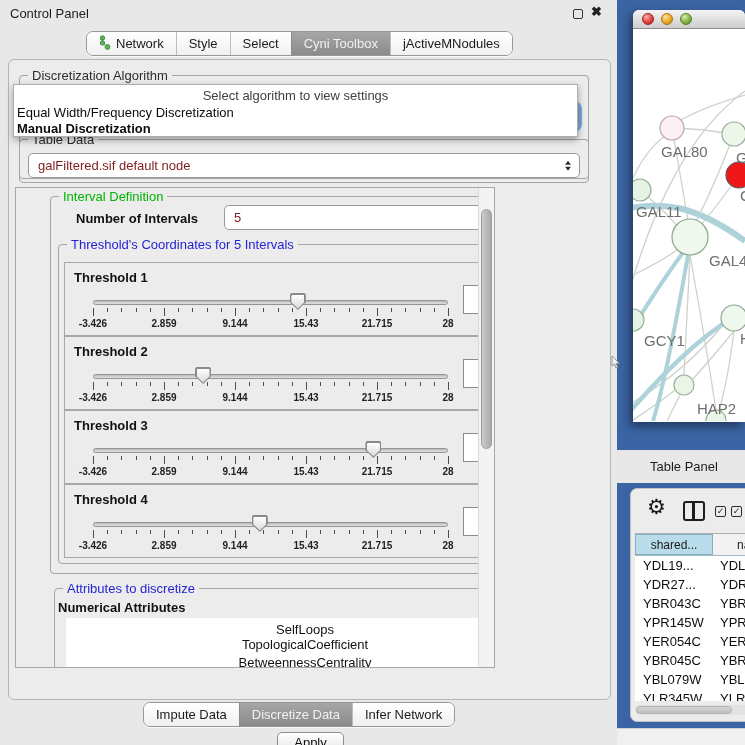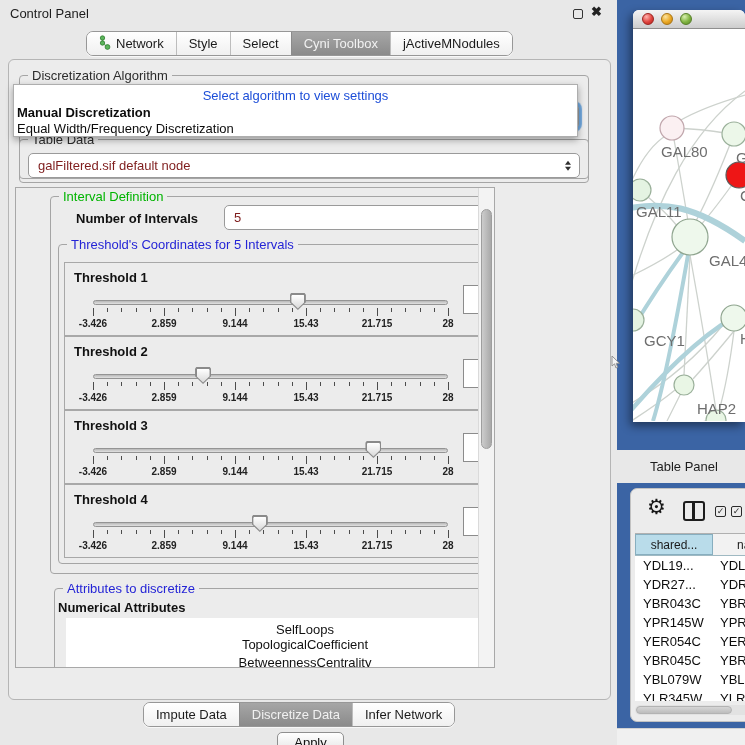--- a/index.html
+++ b/index.html
@@ -45,21 +45,21 @@
   .arr-dn { width:0; height:0; border-left:3.5px solid transparent; border-right:3.5px solid transparent;
             border-top:4.5px solid #2f2f2f; }
 
   
   #algorithm-combo { left:26px; top:103px; width:552px; height:25px;
                      box-shadow:0 0 1px 3px #6fa7dd; z-index:1; }
 
   
   #algo-popup { left:13px; top:84px; width:565px; height:53px; background:#fff;
                 border:1px solid #aeaeae; box-shadow:0 3px 7px rgba(0,0,0,.35); z-index:40; }
-  #algo-popup .placeholder { margin-top:3px; text-align:center; font-size:13px; color:#1d4ed8; height:17px; }
+  #algo-popup .placeholder { margin-top:3px; text-align:center; font-size:13px; color:#404040; height:17px; }
   #algo-popup .opt { font-size:13px; color:#0c0c0c; padding-left:3px; height:16px; line-height:16px; }
   #algo-popup .opt.bold { font-weight:bold; }
 
   
   #scroll-pane { left:14px; top:186px; width:480px; height:481px; border:1px solid #a8a8a8;
                  overflow:hidden; background:#ececec; }
   #v-scrollbar { position:absolute; right:0; top:0; bottom:0; width:16px; background:#f3f3f3;
                  border-left:1px solid #dadada; }
   #v-scrollbar .thumb-v { position:absolute; left:2px; top:21px; width:11px; height:240px;
                  border-radius:6px; background:linear-gradient(90deg,#cccccc,#a9a9a9); border:1px solid #9e9e9e; }
@@ -436,22 +436,22 @@
         <span>Discretize Data</span>
       </div>
     <div class="segitem">
         <span>Infer Network</span>
       </div>
   </div>
 </div>
 
 <div class="abs" id="algo-popup">
   <div class="placeholder">Select algorithm to view settings</div>
+  <div class="opt">Equal Width/Frequency Discretization</div>
   <div class="opt bold">Manual Discretization</div>
-  <div class="opt">Equal Width/Frequency Discretization</div>
 </div>
 
 <div class="abs" id="blue-strip"></div>
 
 <div class="abs" id="mac-window">
   <div id="mac-titlebar">
     <span class="light red"></span>
     <span class="light yellow"></span>
     <span class="light green"></span>
   </div>

